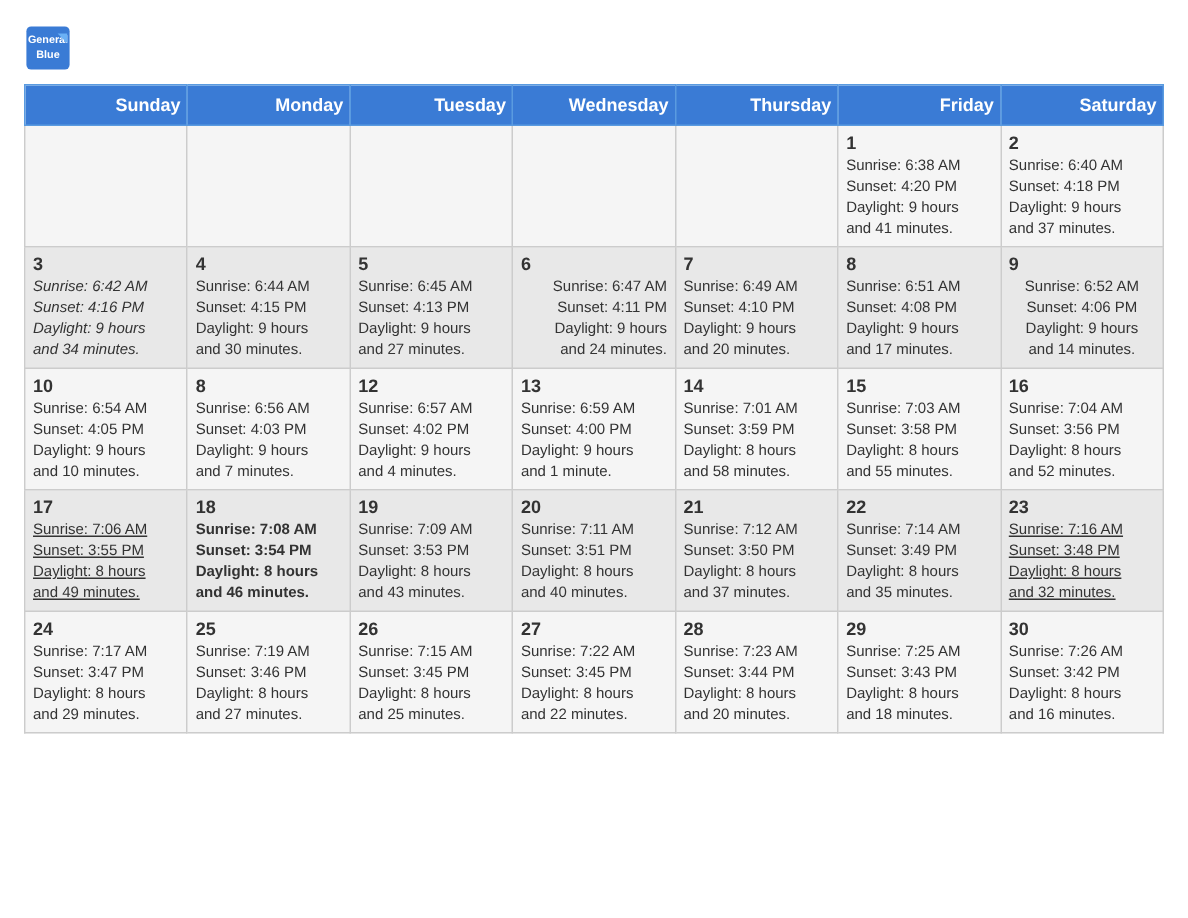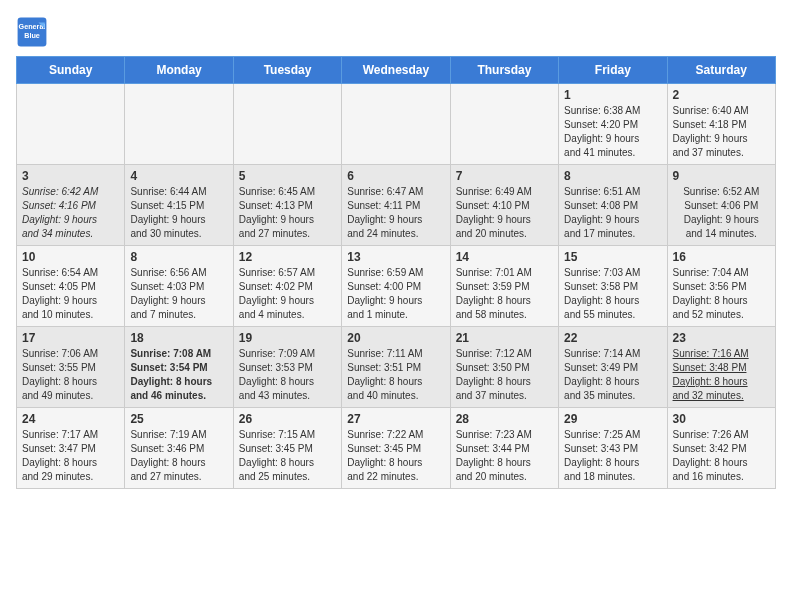--- a/index.html
+++ b/index.html
@@ -41,21 +41,21 @@
       width: 100%;
       border-collapse: collapse;
       table-layout: fixed;
     }
     thead tr th {
       background: #3a7bd5;
       color: #fff;
       font-size: 12px;
       font-weight: bold;
       padding: 6px 4px;
-      text-align: center;
+      text-align: right;
       border: 1px solid #5a9be0;
     }
     tbody tr td {
       border: 1px solid #ccc;
       vertical-align: top;
       padding: 4px 5px;
       font-size: 10px;
       color: #333;
       height: 80px;
     }
@@ -149,21 +149,21 @@
         </td>
         <td>
           <span class="day-num">5</span>
           <div class="day-info" style="white-space: pre-line;">Sunrise: 6:45 AM
 Sunset: 4:13 PM
 Daylight: 9 hours
 and 27 minutes.</div>
         </td>
         <td>
           <span class="day-num">6</span>
-          <div class="day-info" style="white-space: pre-line;">Sunrise: 6:47 AM
+          <div class="day-info" style="white-space: pre-line; text-align: right;">Sunrise: 6:47 AM
 Sunset: 4:11 PM
 Daylight: 9 hours
 and 24 minutes.</div>
         </td>
         <td>
           <span class="day-num">7</span>
           <div class="day-info" style="white-space: pre-line;">Sunrise: 6:49 AM
 Sunset: 4:10 PM
 Daylight: 9 hours
 and 20 minutes.</div>
@@ -230,21 +230,21 @@
           <span class="day-num">16</span>
           <div class="day-info" style="white-space: pre-line;">Sunrise: 7:04 AM
 Sunset: 3:56 PM
 Daylight: 8 hours
 and 52 minutes.</div>
         </td>
       </tr>
       <tr>
         <td>
           <span class="day-num">17</span>
-          <div class="day-info" style="white-space: pre-line;">Sunrise: 7:06 AM
+          <div class="day-info" style="white-space: pre-line; text-decoration: underline;">Sunrise: 7:06 AM
 Sunset: 3:55 PM
 Daylight: 8 hours
 and 49 minutes.</div>
         </td>
         <td>
           <span class="day-num">18</span>
           <div class="day-info" style="white-space: pre-line; font-weight: bold;">Sunrise: 7:08 AM
 Sunset: 3:54 PM
 Daylight: 8 hours
 and 46 minutes.</div>

